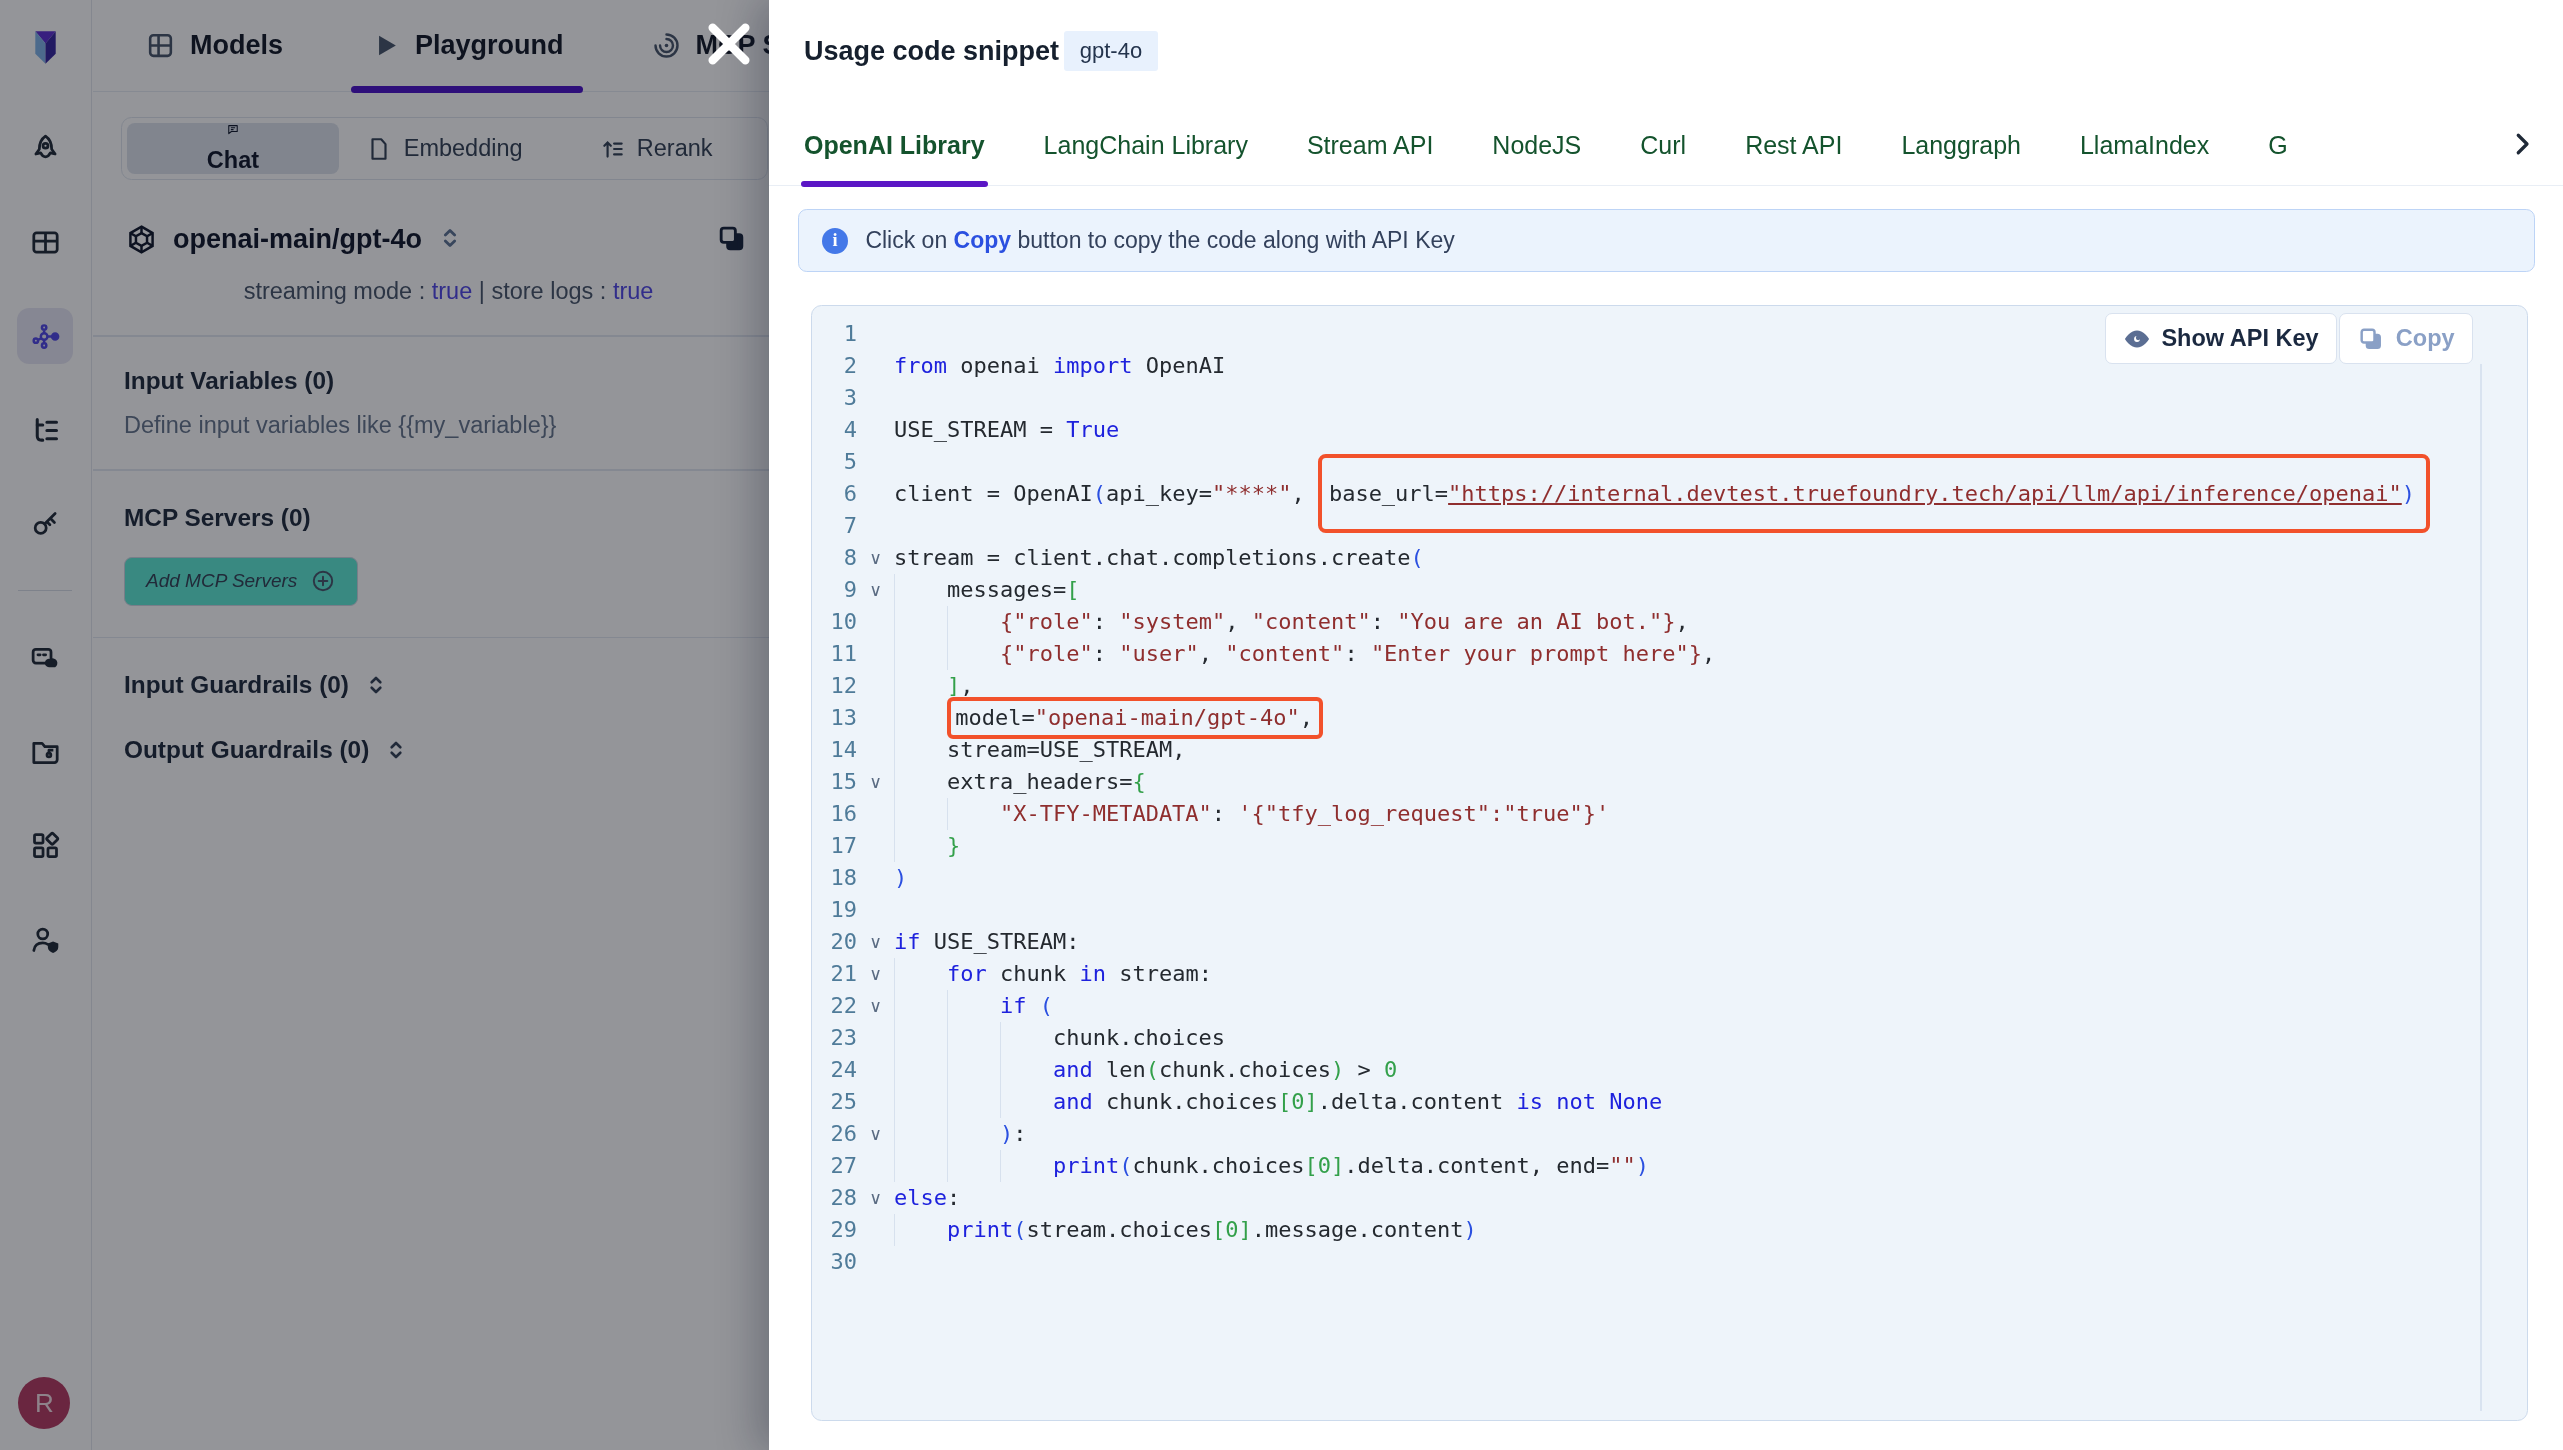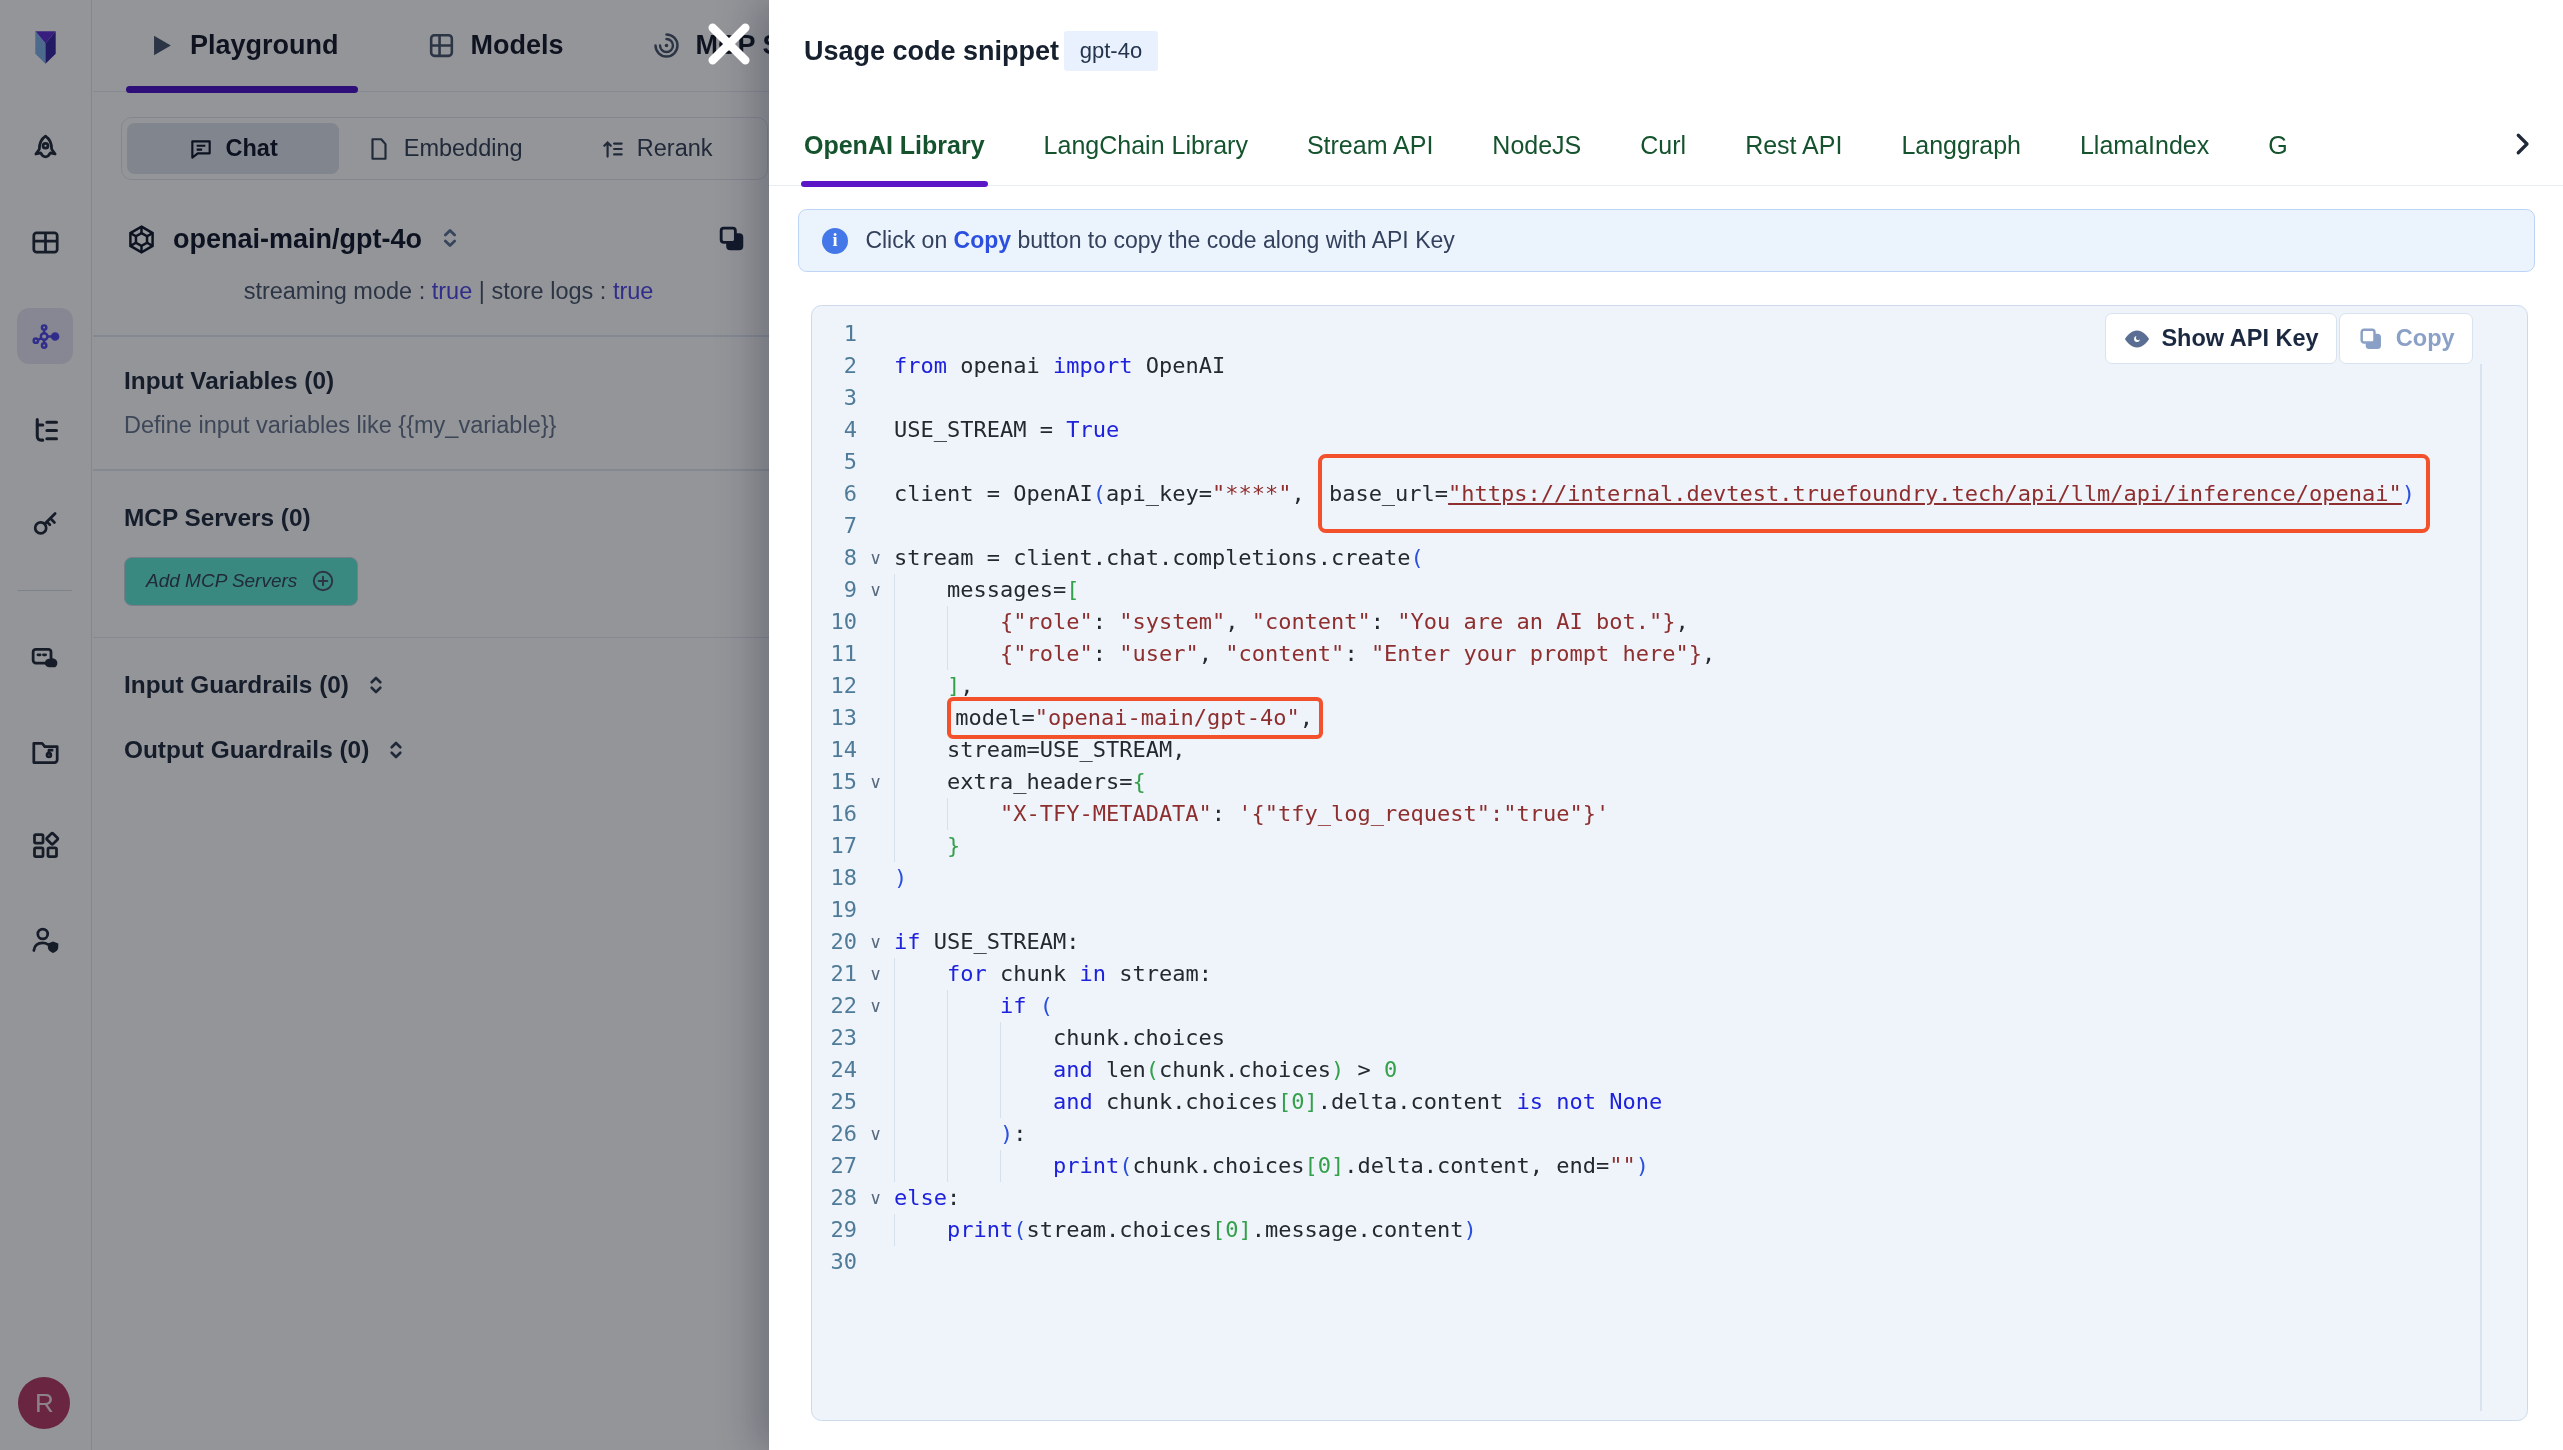--- a/index.html
+++ b/index.html
@@ -18,21 +18,21 @@
 
   .header { position:absolute; left:93px; top:0; width:2470px; height:92px; border-bottom:1.7px solid #e7ebf2; display:flex; align-items:stretch; padding-left:33px; background:#fff; }
   .htab { display:flex; align-items:center; gap:14px; padding:0 19px; margin-right:49px; position:relative; font-size:27px; font-weight:600; color:#111827; }
   .htab svg { width:31px; height:31px; color:#475569; }
   .htab.active::after { content:""; position:absolute; left:0; right:0; bottom:-1.7px; height:7px; background:#4a10c8; border-radius:5.2px; }
 
   .panel { position:absolute; left:93px; top:94px; width:680px; height:1357px; background:#fff; }
   .mode-tabs { margin:23px 0 0 28px; width:647px; border:1.7px solid #dfe5ee; border-radius:10.5px; padding:5.2px; display:flex; background:#fff; }
   .mode-tab { flex:1; height:51px; display:flex; align-items:center; justify-content:center; gap:11.3px; font-size:23.5px; color:#334155; border-radius:7.8px; }
   .mode-tab svg { width:26px; height:26px; }
-  .mode-tab.active { background:#dde3ec; color:#0f172a; font-weight:700; }
+  .mode-tab.active { background:#dde3ec; color:#0f172a; font-weight:700;flex-direction:column; }
 
   .model-row { margin:42px 26px 0 31px; display:flex; align-items:center; gap:14px; }
   .model-name { font-size:27px; font-weight:700; color:#0f172a; }
   .updown { color:#5b7293; }
   .updown svg { width:28px; height:28px; }
   .copy-dark { margin-left:auto; color:#17233a; } .copy-dark svg { width:31px; height:31px; }
   .meta-row { margin:21px 0 0 31px; font-size:23.5px; color:#475569;text-align:center; }
   .meta-row .val { color:#4f46e5; }
   .hdiv { height:1.7px; background:#e2e8f0; margin-top:30px; }
   .sect { padding:0 31px; }
@@ -153,32 +153,32 @@
           <circle cx="10" cy="8" r="3.6"></circle>
           <path d="M3.5 20c.5-3.5 3-5.5 6.5-5.5 1.5 0 2.7.4 3.7 1"></path>
           <path d="M17.5 13.5l3.8 1.4v2.6c0 2.3-1.7 3.7-3.8 4.3-2.1-.6-3.8-2-3.8-4.3v-2.6z" fill="currentColor" stroke="none"></path>
         </svg>
       </div>
   </div>
 </div>
 <div class="avatar">R</div>
 
 <div class="header">
-  <div class="htab active">
-    <svg viewBox="0 0 24 24" fill="currentColor">
-        <path d="M7 4.5l13 7.5-13 7.5z"></path>
-      </svg>
-    <span>Playground</span>
-  </div>
   <div class="htab">
     <svg viewBox="0 0 24 24" fill="none" stroke="currentColor" stroke-width="2" stroke-linejoin="round">
         <rect x="4" y="4" width="16" height="16" rx="2.5"></rect>
         <path d="M4 12h16M10.5 4v16"></path>
       </svg>
     <span>Models</span>
+  </div>
+  <div class="htab active">
+    <svg viewBox="0 0 24 24" fill="currentColor">
+        <path d="M7 4.5l13 7.5-13 7.5z"></path>
+      </svg>
+    <span>Playground</span>
   </div>
   <div class="htab">
     <svg viewBox="0 0 24 24" fill="none" stroke="currentColor" stroke-width="1.9" stroke-linecap="round">
         <path d="M12 3.5a8.5 8.5 0 1 1-8.5 8.5"></path>
         <path d="M12 7a5 5 0 1 1-5 5"></path>
         <circle cx="12" cy="12" r="1.4" fill="currentColor" stroke="none"></circle>
       </svg>
     <span>MCP Servers</span>
   </div>
 </div>

